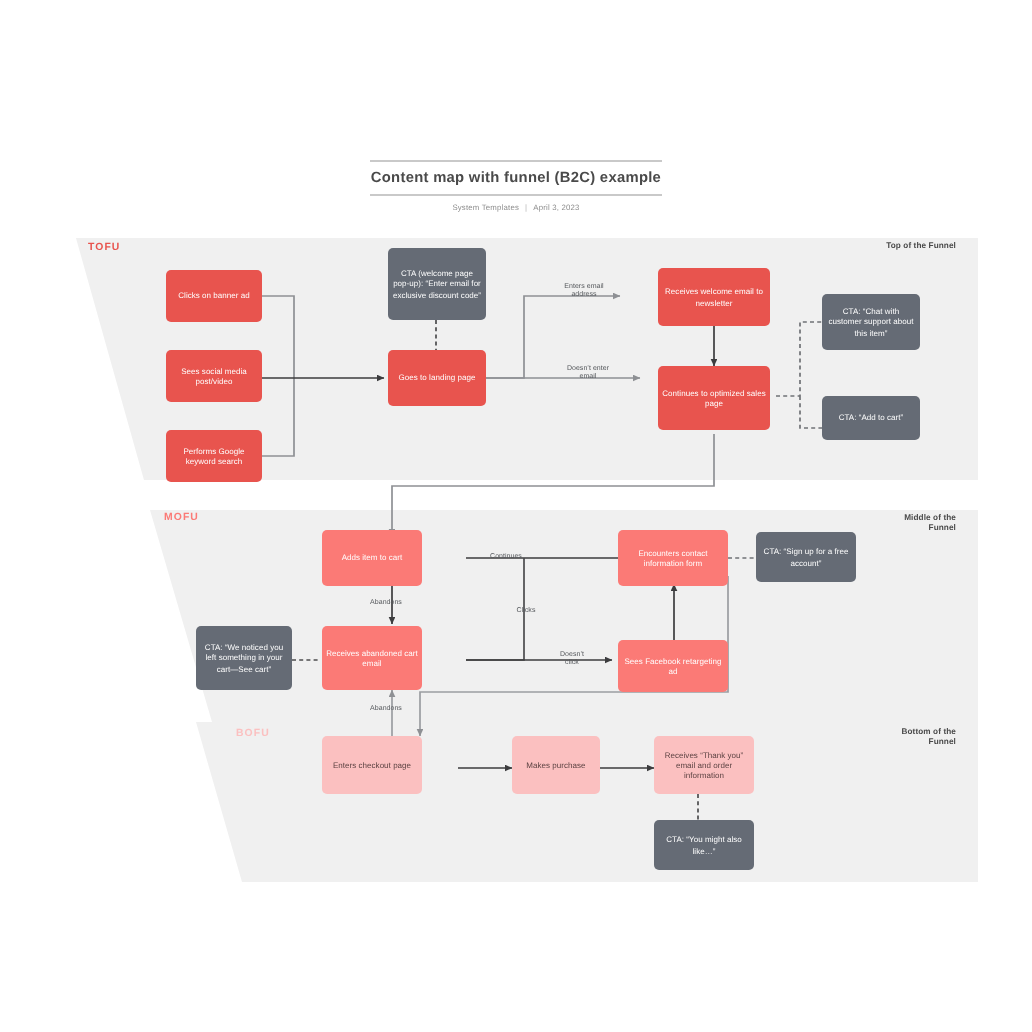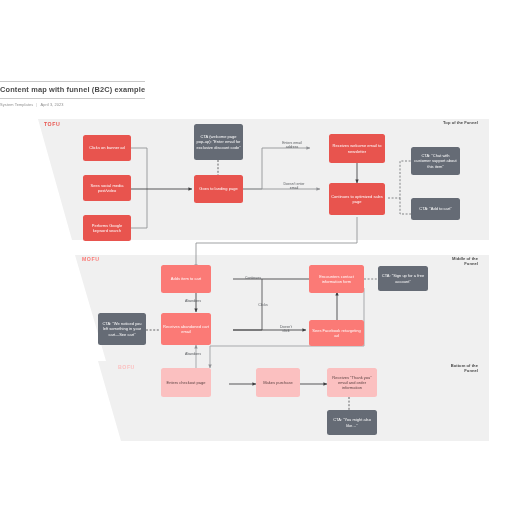--- a/index.html
+++ b/index.html
@@ -15,20 +15,21 @@
     overflow: hidden;
     position: relative;
   }
 
   
   #header {
     position: absolute;
     left: 0;
     top: 78px;
     width: 516px;
+    text-align: center;
   }
   #title {
     font-size: 7.4px;
     font-weight: bold;
     letter-spacing: 0.15px;
     color: #4a4a4a;
     padding-bottom: 3px;
     display: inline-block;
     border-bottom: 1px solid #c9c9c9;
     border-top: 1px solid #c9c9c9;

